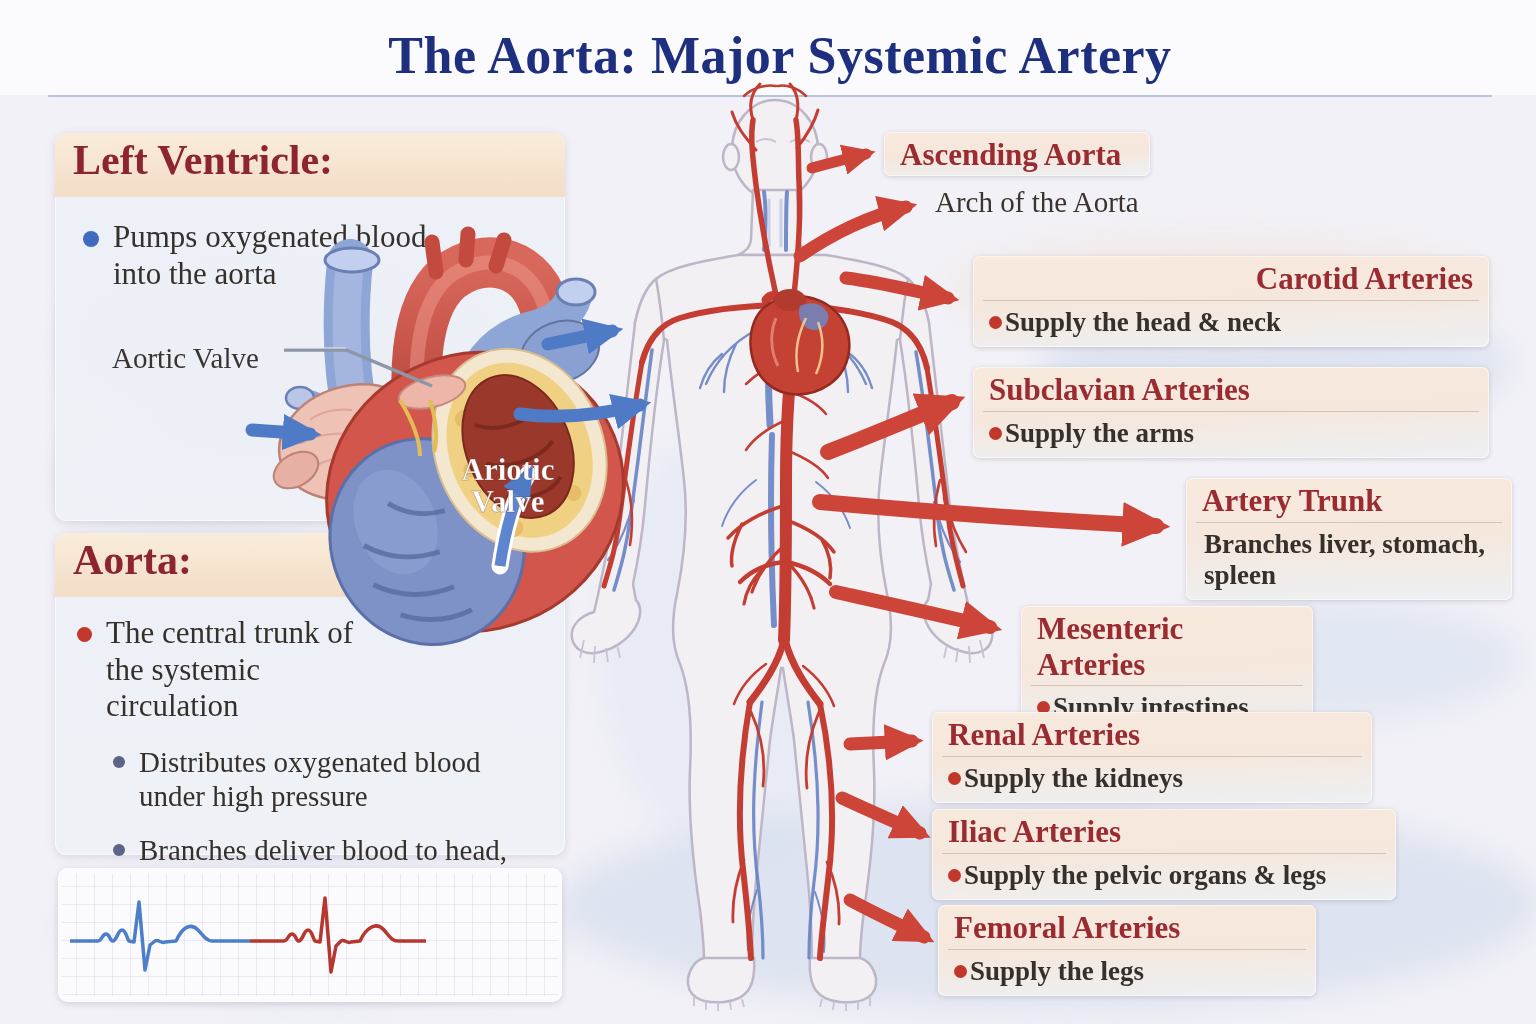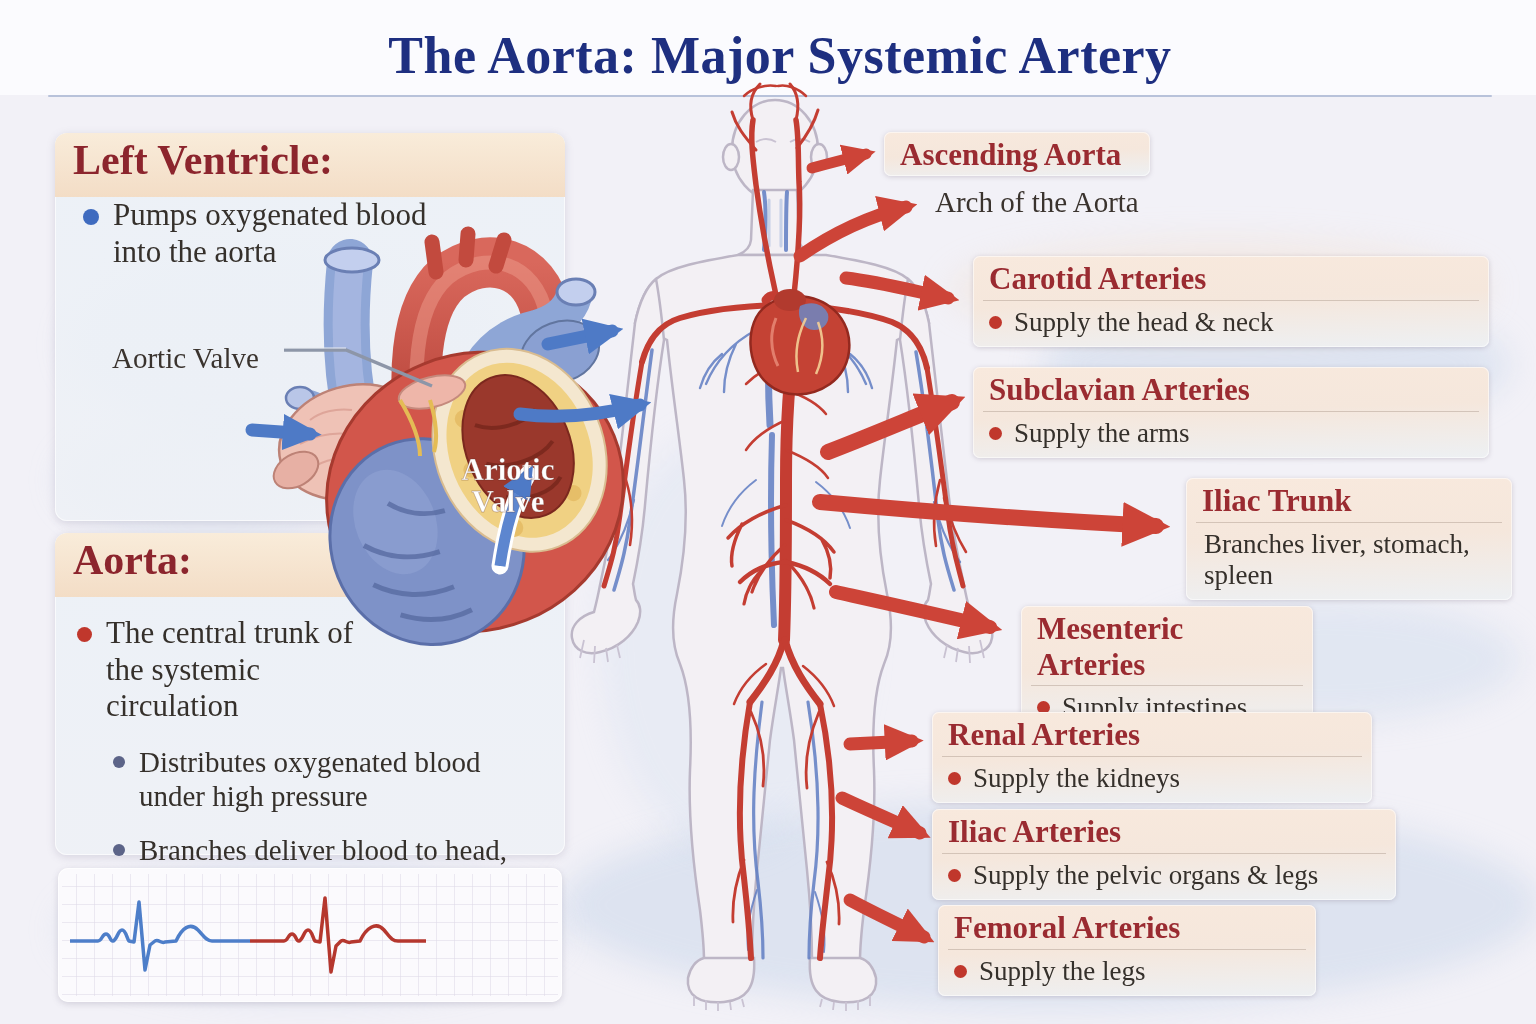--- a/index.html
+++ b/index.html
@@ -24,38 +24,38 @@
     background:linear-gradient(180deg,#f9ecda,#f3ddc6);
     font-size:42px;font-weight:700;color:#8c252d;line-height:1.05;
   }
   .bullet-row{display:flex;align-items:flex-start;gap:14px;padding:0 0 0 22px;}
   .bullet-row p{margin:0;font-size:31px;line-height:1.18;}
   .dot{flex:0 0 auto;border-radius:50%;margin-top:12px;}
   .dot.blue{width:16px;height:16px;background:#3f6bbf;}
   .dot.red{width:15px;height:15px;background:#c0372c;}
   .dot.slate{width:12px;height:12px;background:#5c6488;margin-top:11px;}
   .panel-lv{top:133px;height:388px;}
-  .panel-lv .bullet-row{padding-left:28px;}
+  .panel-lv .bullet-row{margin-top:22px;padding-left:28px;}
   .panel-aorta{top:533px;height:322px;}
   .panel-aorta .bullet-row{margin-top:18px;}
   .panel-aorta .bullet-row.sub{margin-top:20px;padding-left:58px;}
   .panel-aorta .bullet-row.sub p{font-size:29px;}
   .valve-label{position:absolute;left:112px;top:342px;font-size:29px;color:#3a332e;}
 
   
   .ecg-panel{position:absolute;left:58px;top:868px;width:504px;height:134px;border-radius:10px;
     background:#fbfafd;box-shadow:0 2px 6px rgba(120,110,140,.25), inset 0 0 0 1px rgba(255,255,255,.8);overflow:hidden;}
 
   
   .callout{position:absolute;border-radius:7px;
     background:linear-gradient(178deg,#f8e9dd 0%,#f5e7dc 48%,#edf0f3 100%);
     box-shadow:0 1px 5px rgba(120,105,125,.28), inset 0 0 0 1px rgba(255,255,255,.55);}
   .callout-title{padding:5px 16px 3px 16px;font-size:31px;font-weight:700;color:#9a2b31;line-height:1.15;}
-  .callout-desc{display:flex;align-items:flex-start;gap:12px;margin:0 10px;padding:6px 6px 9px 6px;
-    border-top:1px solid rgba(150,130,115,.35);font-size:27px;color:#35302b;line-height:1.15;}
+  .callout-desc{display:flex;align-items:flex-start;gap:3px;margin:0 10px;padding:6px 6px 9px 6px;
+    border-top:1px solid rgba(150,130,115,.35);font-size:27px;color:#35302b;line-height:1.15;font-weight:bold;}
   .callout-desc .cdot{flex:0 0 auto;width:13px;height:13px;border-radius:50%;background:#c0372c;margin-top:9px;}
   .callout-desc.nodot{padding-left:8px;}
   .callout-desc p{margin:0;}
   .plain-label{position:absolute;font-size:29px;color:#3a332e;}
 
   .art{position:absolute;left:0;top:0;pointer-events:none;}
 </style>
 </head>
 <body>
 
@@ -276,38 +276,38 @@
       <path d="M850 900 C876 914 902 926 924 937" stroke-width="13" marker-end="url(#mRed)"></path>
     </g>
   </svg>
 
   <div class="callout" style="left:884px;top:132px;width:266px;">
     <div class="callout-title">Ascending Aorta</div>
   </div>
 
   <div class="plain-label" style="left:935px;top:186px;">Arch of the Aorta</div>
 
-  <div class="callout" style="left:973px;top:256px;width:516px;">
+  <div class="callout" style="left:973px;top:256px;width:516px;text-align:right;">
     <div class="callout-title">Carotid Arteries</div>
     <div class="callout-desc">
       <span class="cdot"></span>
       <p>Supply the head &amp; neck</p>
     </div>
   </div>
 
   <div class="callout" style="left:973px;top:367px;width:516px;">
     <div class="callout-title">Subclavian Arteries</div>
     <div class="callout-desc">
       <span class="cdot"></span>
       <p>Supply the arms</p>
     </div>
   </div>
 
   <div class="callout" style="left:1186px;top:478px;width:326px;">
-    <div class="callout-title">Iliac Trunk</div>
+    <div class="callout-title">Artery Trunk</div>
     <div class="callout-desc nodot">
       <p>Branches liver, stomach, spleen</p>
     </div>
   </div>
 
   <div class="callout" style="left:1021px;top:606px;width:292px;">
     <div class="callout-title">Mesenteric Arteries</div>
     <div class="callout-desc">
       <span class="cdot"></span>
       <p>Supply intestines</p>

